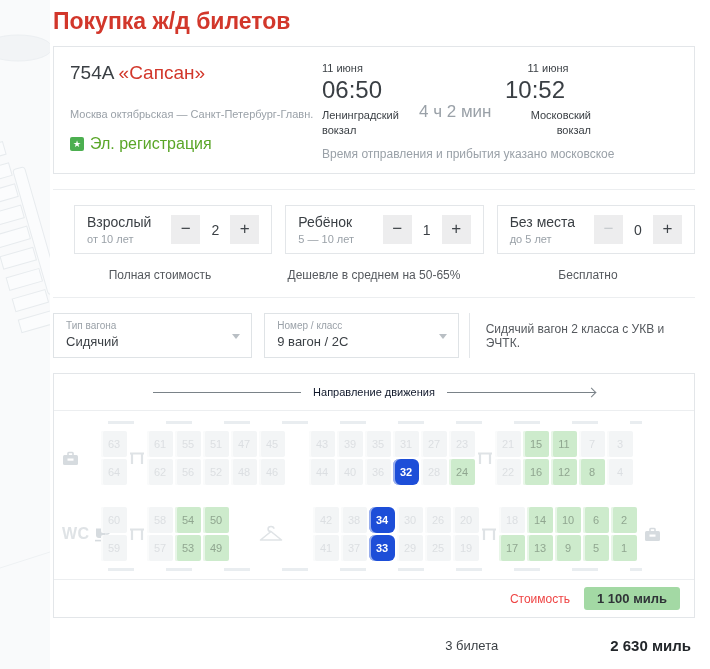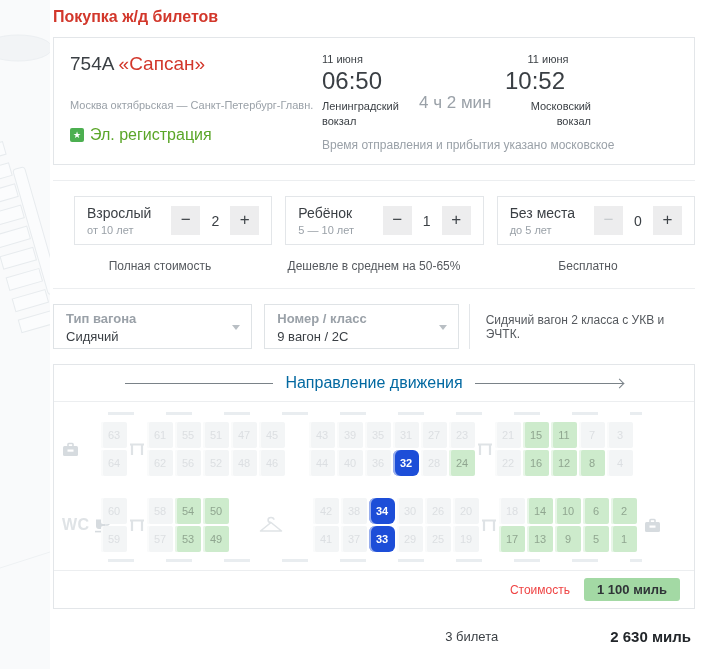--- a/index.html
+++ b/index.html
@@ -4,21 +4,21 @@
 <style>
   * { box-sizing: border-box; }
   html,body { margin:0; padding:0; }
   body {
     width:710px; height:669px; overflow:hidden; position:relative;
     background:#fff; font-family:"Liberation Sans", sans-serif; color:#3a3f44;
   }
   .gutter { position:absolute; left:0; top:0; width:50px; height:669px; background:#f9fafb; }
   .content { position:absolute; left:53px; top:0; width:642px; }
 
-  .page-title { color:#d2372b; font-size:16px; font-weight:bold; margin:8px 0 11px; }
+  .page-title { color:#d2372b; font-size:23px; font-weight:bold; margin:8px 0 11px; }
 
   
   .train-card { border:1px solid #e3e6e9; background:#fff; padding:15px 16px 12px; display:flex; }
   .train-left { width:252px; }
   .train-no { font-size:19px; }
   .train-name { color:#d2372b; }
   .train-route { font-size:11px; color:#9aa1a8; margin-top:24px; }
   .ereg { margin-top:15px; display:flex; align-items:center; }
   .ereg-icon { width:14px; height:14px; background:#4caf50; border-radius:2px; color:#fff;
     font-size:9px; line-height:14px; text-align:center; margin-right:6px; }
@@ -49,32 +49,32 @@
   .cbtn.disabled { color:#c6cacd; }
   .ccount { width:30px; text-align:center; font-size:14px; }
   .captions { display:flex; margin-top:14px; }
   .caption { flex:1; text-align:center; font-size:12px; color:#55595e; }
 
   
   .selects-row { display:flex; align-items:center; }
   .select-box { border:1px solid #dfe3e6; padding:6px 12px; position:relative; height:45px; }
   .sb-type { width:205px; margin-right:12px; }
   .sb-class { width:200px; }
-  .sb-lbl { font-size:13px; color:#9aa1a8;font-weight:bold; }
+  .sb-lbl { font-size:10px; color:#9aa1a8; }
   .sb-val { font-size:13px; margin-top:3px; }
   .caret { position:absolute; right:11px; top:20px; width:0; height:0;
     border-left:4px solid transparent; border-right:4px solid transparent; border-top:5px solid #b9bfc4; }
   .vdivider { width:1px; height:45px; background:#e3e6e9; margin:0 16px 0 10px; }
   .car-desc { font-size:12px; color:#55595e; }
 
   
   .seat-card { border:1px solid #e3e6e9; margin-top:15px; }
   .seat-head { height:37px; display:flex; align-items:center; justify-content:center; border-bottom:1px solid #eceef0; }
   .dir-line { height:1px; background:#7a8288; width:148px; }
-  .dir-label { font-size:16px; color:#0369a1; margin:0 12px; }
+  .dir-label { font-size:11px; color:#0f172a; margin:0 12px; }
   .arrow-line { position:relative; }
   .arrow-line::after { content:''; position:absolute; right:0; top:-3px; width:6px; height:6px;
     border-top:1px solid #7a8288; border-right:1px solid #7a8288; transform:rotate(45deg); }
   .seat-area { padding:10px 8px 8px; }
   .win-dashes { height:3px; margin-left:46px; width:534px;
     background:repeating-linear-gradient(to right,#e9edf0 0 26px,transparent 26px 58px); }
   .win-dashes.top { margin-bottom:7px; }
   .win-dashes.bot { margin-top:7px; }
   .sblock { display:flex; align-items:center; }
   .sblock + .sblock { margin-top:22px; }

